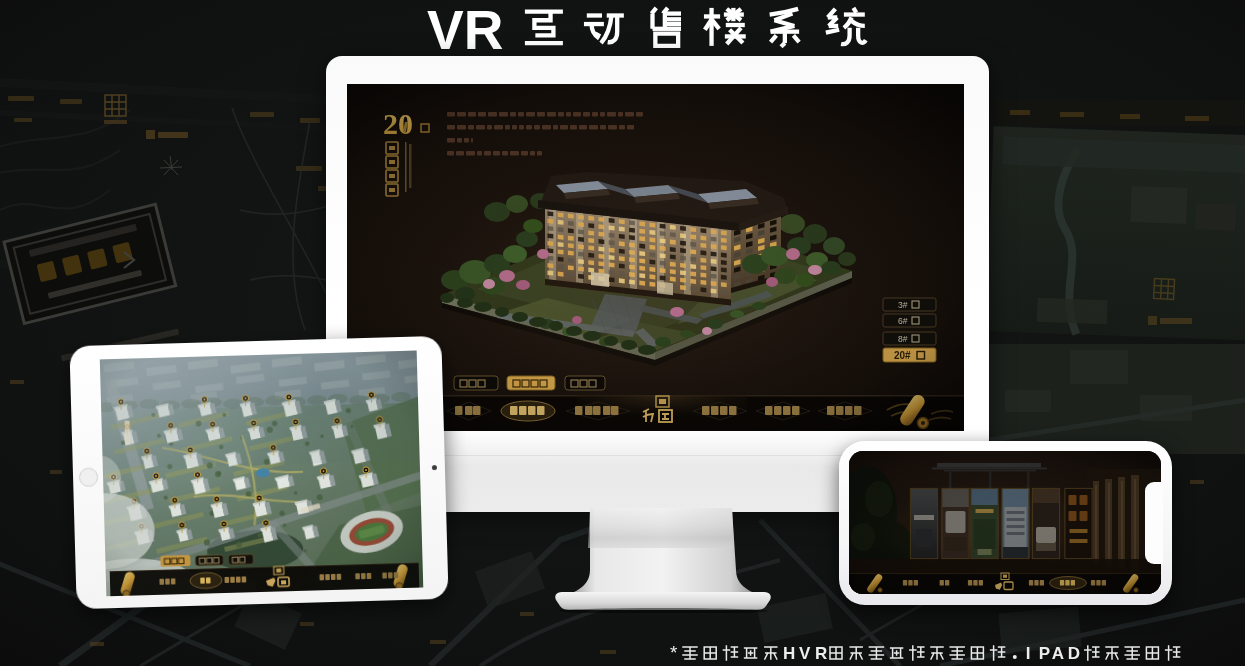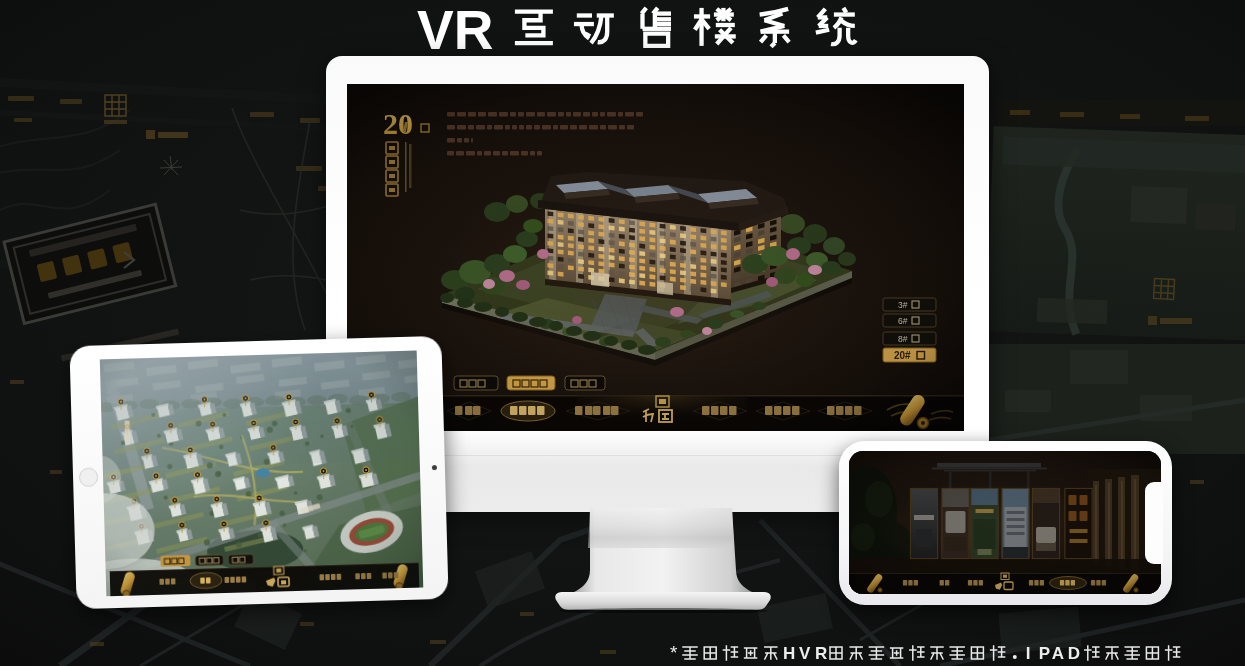--- a/index.html
+++ b/index.html
@@ -151,21 +151,21 @@
         <rect x="520" y="612" width="14" height="4"></rect>
         <rect x="600" y="650" width="16" height="4"></rect>
         <rect x="50" y="470" width="12" height="4"></rect>
         <rect x="10" y="380" width="14" height="4"></rect>
         <rect x="1190" y="480" width="14" height="4"></rect>
         <rect x="1010" y="470" width="14" height="4"></rect>
       </g>
 </svg>
 </div>
 
-<div class="abs" style="left:8px;top:0;width:1098px;height:60px">
+<div class="abs" style="left:18px;top:0;width:1098px;height:60px">
 <svg width="560" height="60" viewBox="0 0 560 60" style="position:absolute;left:405px;top:0px">
 
 <text x="4" y="49" font-family="Liberation Sans, sans-serif" font-weight="bold" font-size="55" fill="#ffffff">VR</text>
 
 <g transform="translate(100,6) scale(0.95)" stroke="#ffffff" stroke-width="4.53" fill="none" stroke-linecap="butt" stroke-linejoin="miter">
         <path d="M2,6 H42"></path>
         <path d="M2,39 H42"></path>
         <path d="M29,6 V15 H12 V23 H32 V31 H13"></path>
       </g>
 

